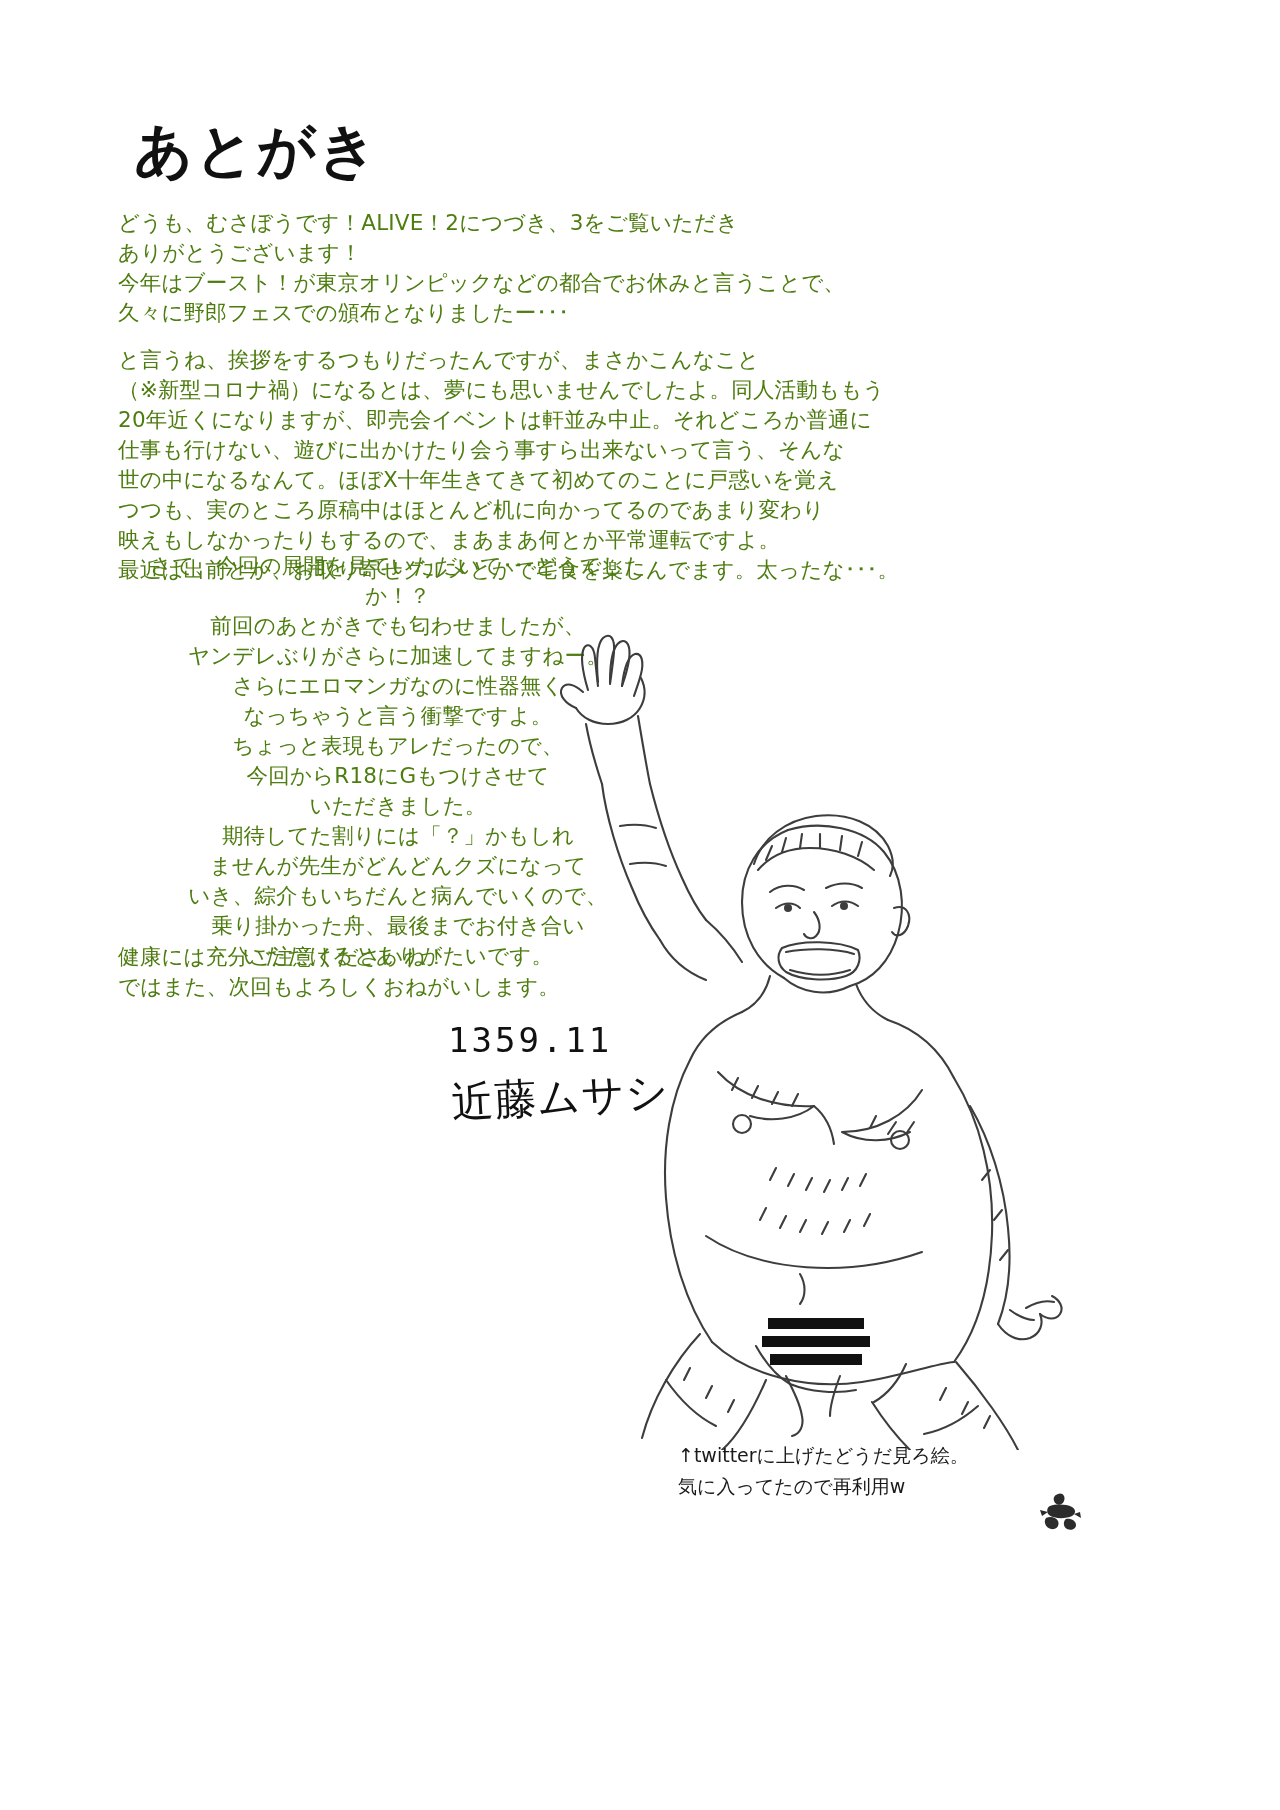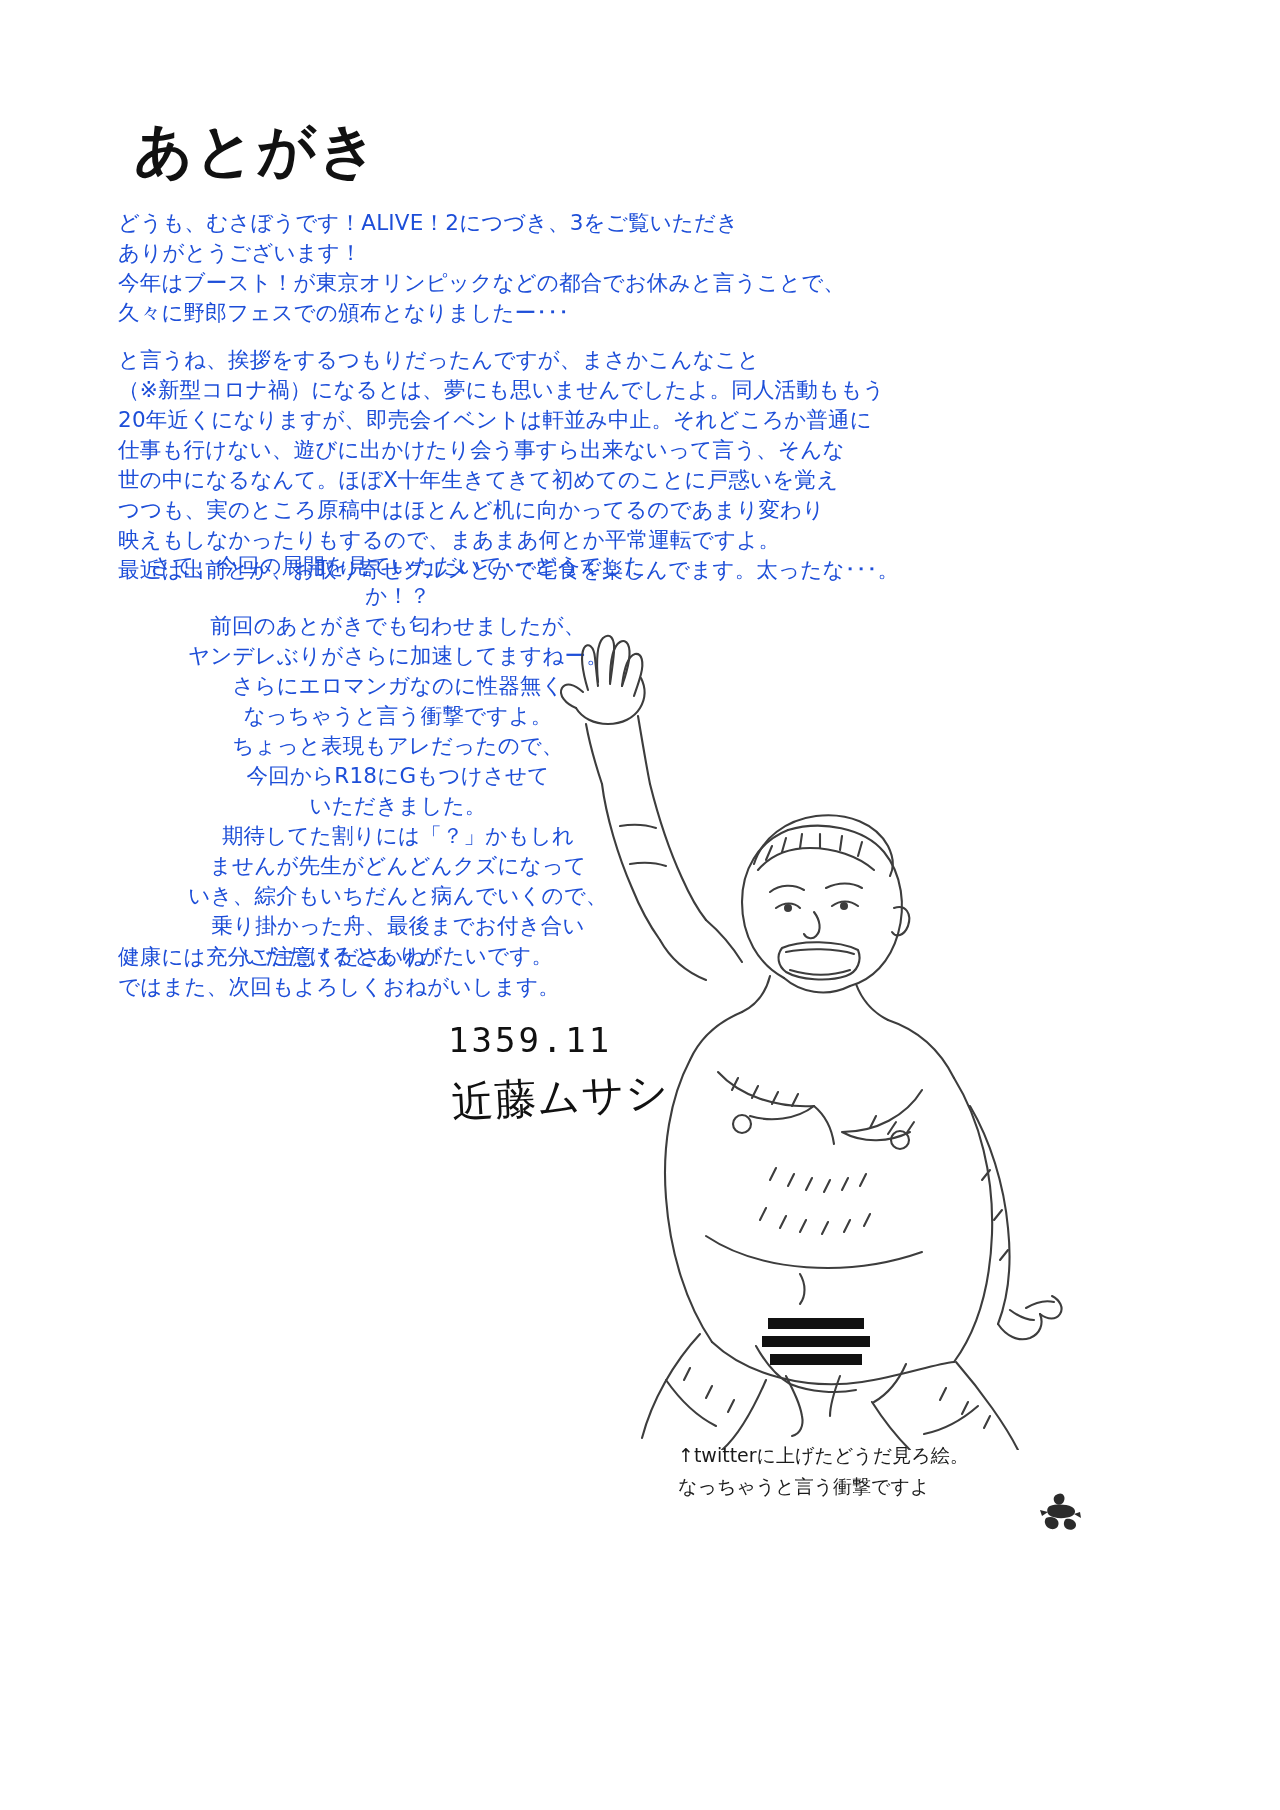--- a/index.html
+++ b/index.html
@@ -28,21 +28,21 @@
     letter-spacing: 2px;
     color: #111111;
     font-family: "DejaVu Sans", sans-serif;
     white-space: nowrap;
     margin-left: 16px;
   }
 
   
   .text-block {
     position: absolute;
-    color: #1d4ed8;
+    color: #4d7c0f;
     font-size: 21.5px;
     line-height: 30px;
     letter-spacing: 0.2px;
     white-space: pre-line;
     font-family: "DejaVu Sans", sans-serif;
   }
   #para1 { left: 118px; top: 208px; width: 880px; }
   #para2 { left: 118px; top: 345px; width: 900px; }
   #para3 { left: 118px; top: 551px; width: 560px; text-align: center; }
   #para4 { left: 118px; top: 942px; width: 560px; }
@@ -233,21 +233,21 @@
         <path d="M570 694 C578 700 586 700 590 694 C594 688 590 680 582 676"></path>
         <path d="M556 688 C566 682 576 680 584 682"></path>
         <path d="M540 690 C548 696 556 700 564 700"></path>
         <path d="M512 560 L520 550 M524 600 L532 590 M530 640 L538 630"></path>
 
       </g>
     </svg>
   </div>
 
   <div class="caption">↑twitterに上げたどうだ見ろ絵。
-なっちゃうと言う衝撃ですよ</div>
+気に入ってたので再利用w</div>
 
   <div class="corner-mark">
     <svg viewBox="0 0 46 40" width="46" height="40" aria-hidden="true">
       <g fill="#2b2b2b" stroke="none">
         <path d="M20 2 C24 0 28 4 26 9 C24 14 18 14 16 9 C15 5 17 3 20 2 Z"></path>
         <path d="M12 14 C18 12 28 12 34 15 C38 17 38 22 34 24 C28 27 16 27 11 23 C8 20 9 15 12 14 Z"></path>
         <path d="M8 26 C12 24 18 25 20 29 C22 34 18 38 13 37 C8 36 5 30 8 26 Z"></path>
         <path d="M28 27 C33 26 38 29 38 33 C38 37 33 39 29 37 C25 35 25 29 28 27 Z"></path>
         <path d="M2 18 L10 20 L4 24 Z"></path>
         <path d="M42 20 L36 22 L43 26 Z"></path>

